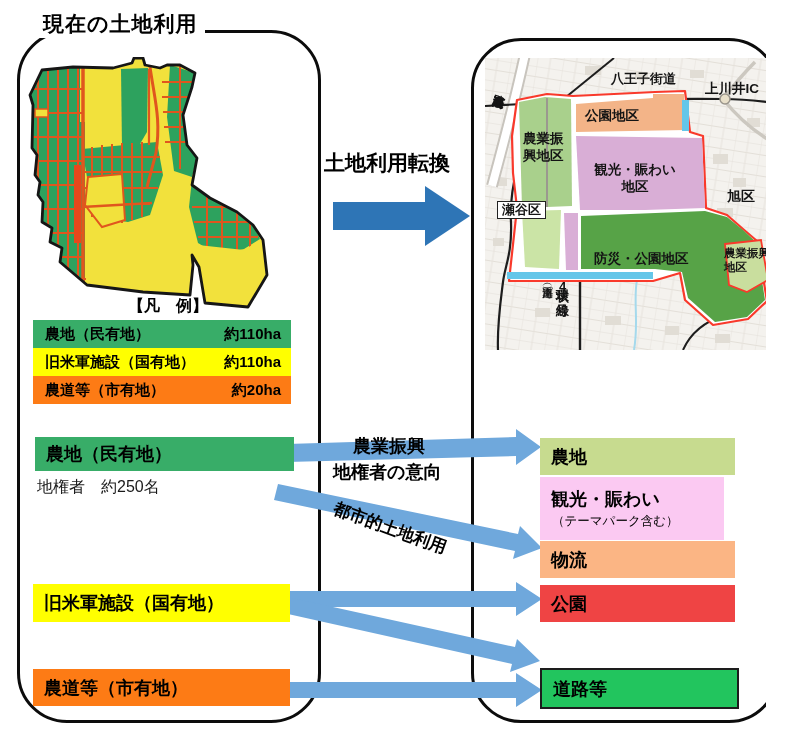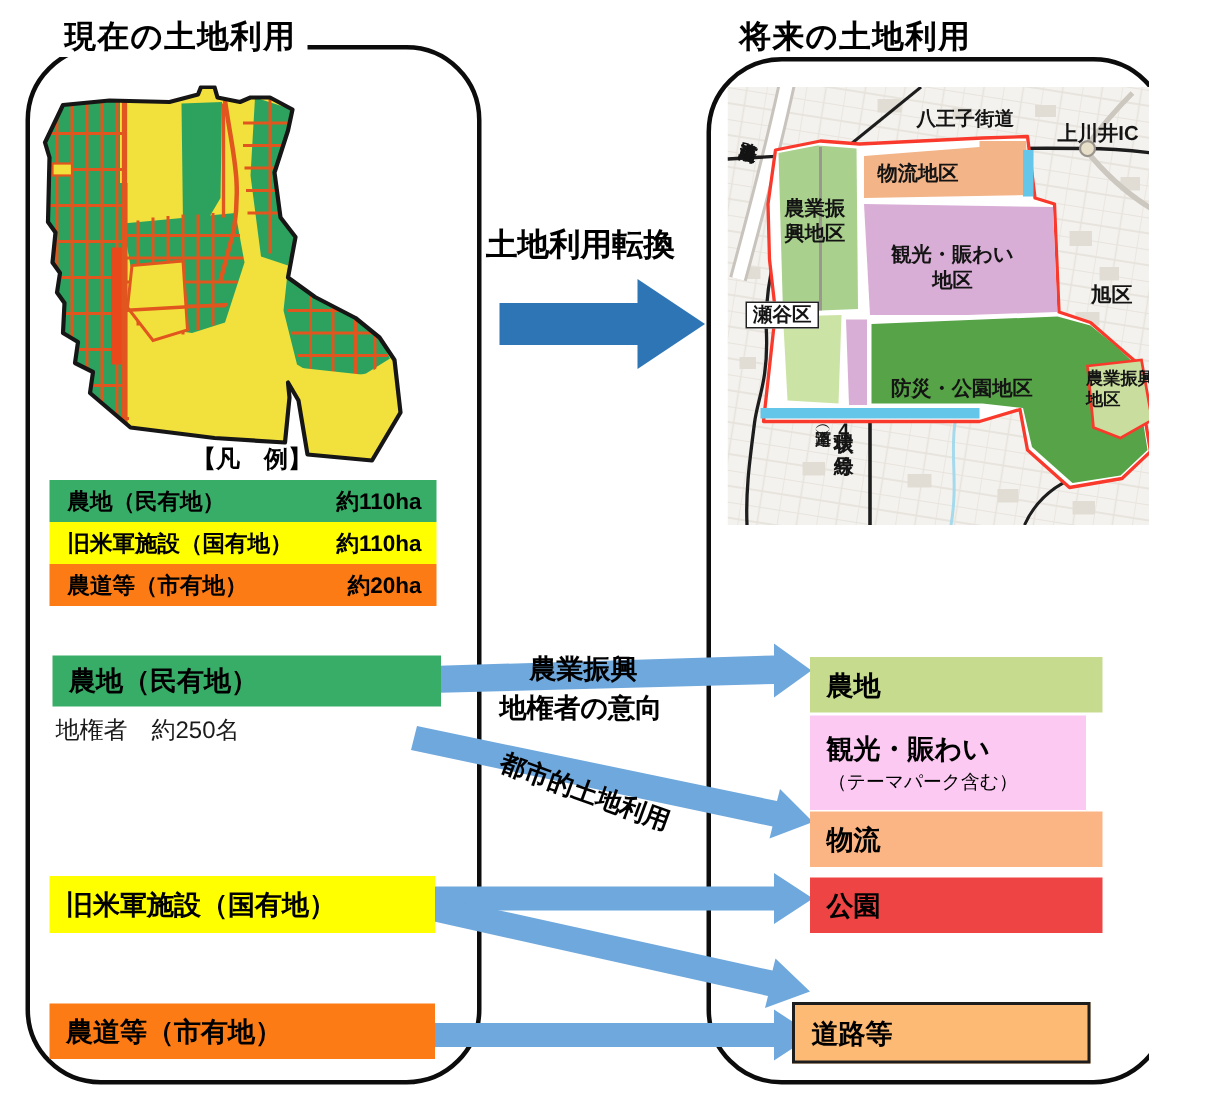--- a/index.html
+++ b/index.html
@@ -29,39 +29,38 @@
   #src-military{left:33px;top:584px;width:246px;height:38px;background:#ffff00;}
   #src-road{left:33px;top:669px;width:246px;height:37px;background:#fd7b15;}
   .note{position:absolute;left:37px;top:477px;z-index:5;font-size:16px;font-weight:400;color:#1a1a1a;}
   #dst-farm{left:540px;top:438px;width:184px;height:37px;background:#c7db8f;}
   #dst-kanko{left:540px;top:477px;width:184px;height:63px;background:#fbc9f2;
              flex-direction:column;align-items:flex-start;justify-content:center;padding-left:0;}
   #dst-kanko .main{font-size:18px;font-weight:600;margin-left:11px;}
   #dst-kanko .sub{font-size:12.5px;font-weight:400;margin-left:12px;margin-top:2px;}
   #dst-logi{left:540px;top:541px;width:184px;height:37px;background:#fbb584;}
   #dst-park{left:540px;top:585px;width:184px;height:37px;background:#ef4444;}
-  #dst-roads{left:528px;top:668px;width:184px;height:37px;background:#fdba74;border:2px solid #1d1d1d;}
+  #dst-roads{left:540px;top:668px;width:184px;height:37px;background:#22c55e;border:2px solid #1d1d1d;}
   
   .flow{position:absolute;z-index:6;font-weight:600;white-space:nowrap;}
   #lbl-conversion{left:324px;top:149px;font-size:21px;}
   #lbl-agri{left:353px;top:434px;font-size:18px;}
   #lbl-intent{left:333px;top:460px;font-size:18px;}
   #lbl-urban{left:338px;top:497px;font-size:17px;transform:rotate(20deg);transform-origin:left top;}
   #lbl-public{left:333px;top:637px;font-size:18px;}
   #arrows{position:absolute;left:0;top:0;z-index:3;pointer-events:none;}
 </style>
 </head>
 <body>
 
 <div class="stage">
 
   <div class="panel" id="panel-current"></div>
   <div class="panel" id="panel-future"></div>
   <div class="panel-title" id="title-current">現在の土地利用</div>
-  <div class="panel-title" id="title-future">将来の土地利用</div>
 
   <svg class="mapbox" id="map-current" viewBox="0 0 272 255">
     <defs>
       <clipPath id="lm">
         <path d="M20,13 L51,10 L91,11 L110,6 L112,1 L121,1 L123,8 L138,11 L145,8 L158,8 L173,16 L170,30 L161,58 L165,88 L175,101 L170,128 L188,141 L215,155 L231,168 L241,183 L245,218 L226,250 L183,246 L177,210 L170,198 L171,208 L168,238 L121,235 L65,228 L38,205 L40,191 L28,185 L30,171 L20,165 L21,145 L16,138 L18,125 L13,118 L15,98 L10,91 L11,48 L8,38 Z"></path>
       </clipPath>
     </defs>
     <g clip-path="url(#lm)">
       <rect x="0" y="0" width="272" height="255" fill="#f2e13c"></rect>
       <g fill="#2da25e">
@@ -162,21 +161,21 @@
       <path d="M91,78 L217,80 L220,150 L160,152 L95,152 Z" fill="#d9aed6"></path>
       <path d="M96,158 L220,153 L242,159 L258,172 L271,184 L280,242 L262,259 L230,264 L203,240 L197,214 L170,211 L96,211 Z" fill="#57a347"></path>
       <rect x="22" y="214" width="146" height="7" fill="#64c6e9"></rect>
       <path d="M240,186 L276,182 L283,222 L262,234 L244,227 Z" fill="#c9de9e" stroke="#f9392b" stroke-width="1.8"></path>
     </g>
   </svg>
 
   <div class="mlabel vtext" style="left:495px;top:86px;font-size:12px;transform:rotate(15deg);">東名高速道路</div>
   <div class="mlabel" style="left:611px;top:71px;font-size:13px;">八王子街道</div>
   <div class="mlabel" style="left:705px;top:81px;font-size:13.5px;">上川井IC</div>
-  <div class="mlabel" style="left:585px;top:108px;font-size:13.5px;">物流地区</div>
+  <div class="mlabel" style="left:585px;top:108px;font-size:13.5px;">公園地区</div>
   <div class="mlabel" style="left:523px;top:131px;font-size:13.5px;">
     <div>農業振</div>
     <div>興地区</div>
   </div>
   <div class="mlabel" style="left:580px;top:162px;width:110px;text-align:center;font-size:13.5px;">
     <div>観光・賑わい</div>
     <div>地区</div>
   </div>
   <div class="mlabel" style="left:497px;top:201px;font-size:13px;background:#fff;border:1.3px solid #222;padding:0 4px;">瀬谷区</div>
   <div class="mlabel" style="left:727px;top:188px;font-size:14px;">旭区</div>

